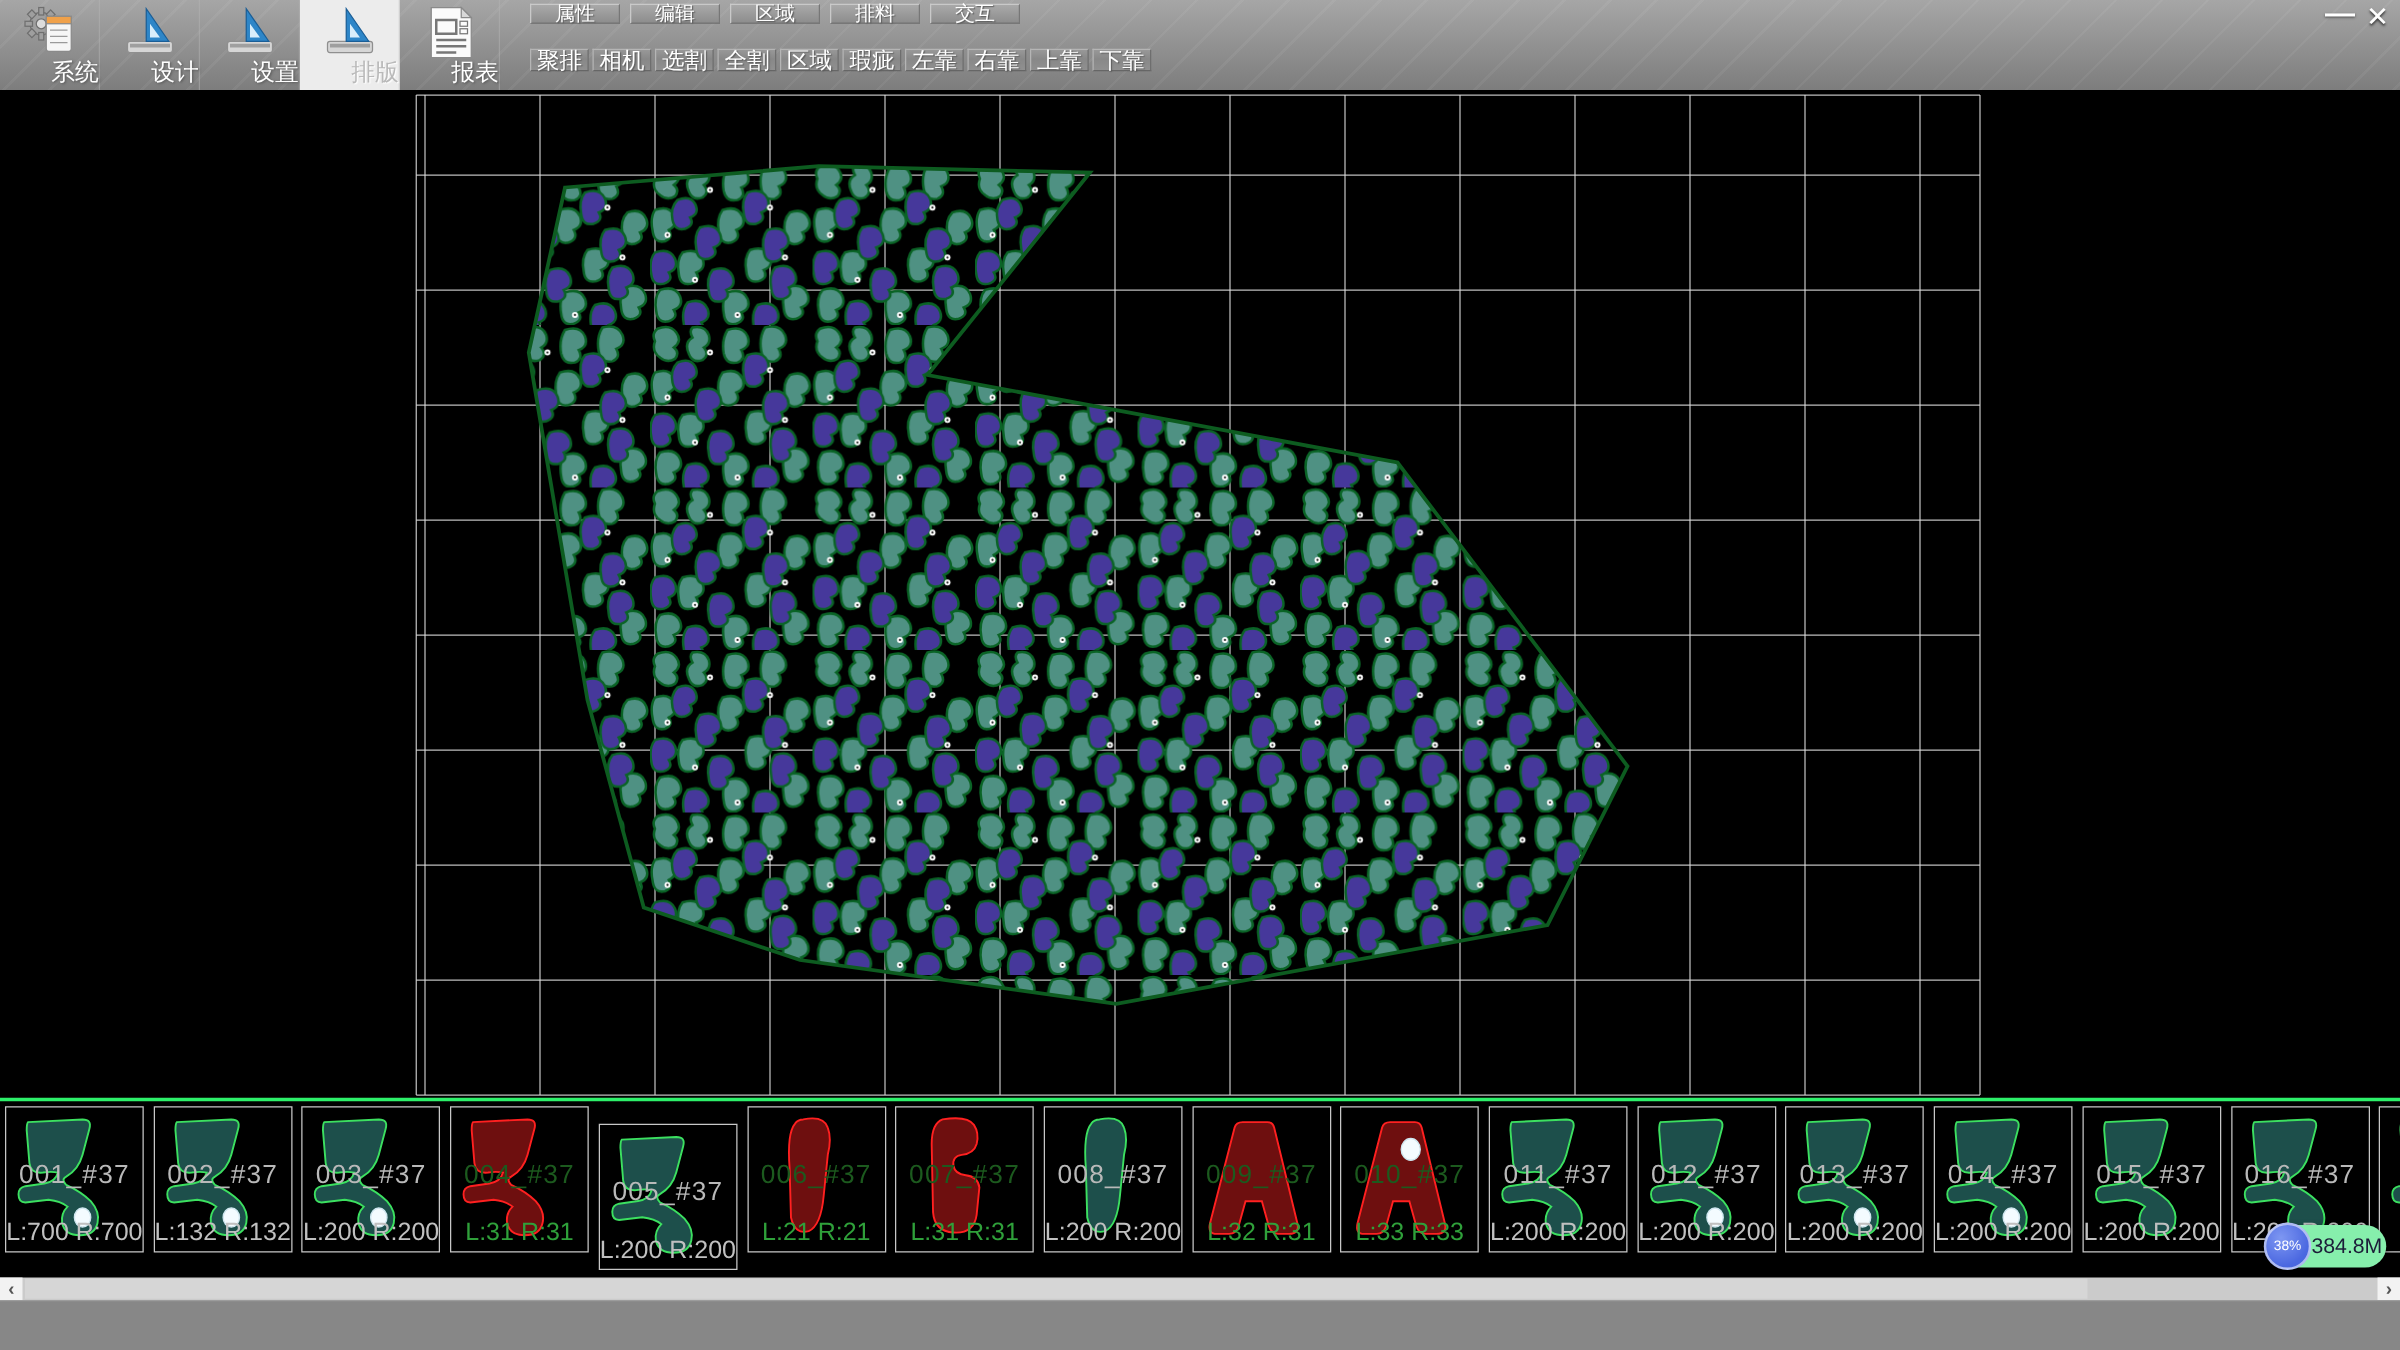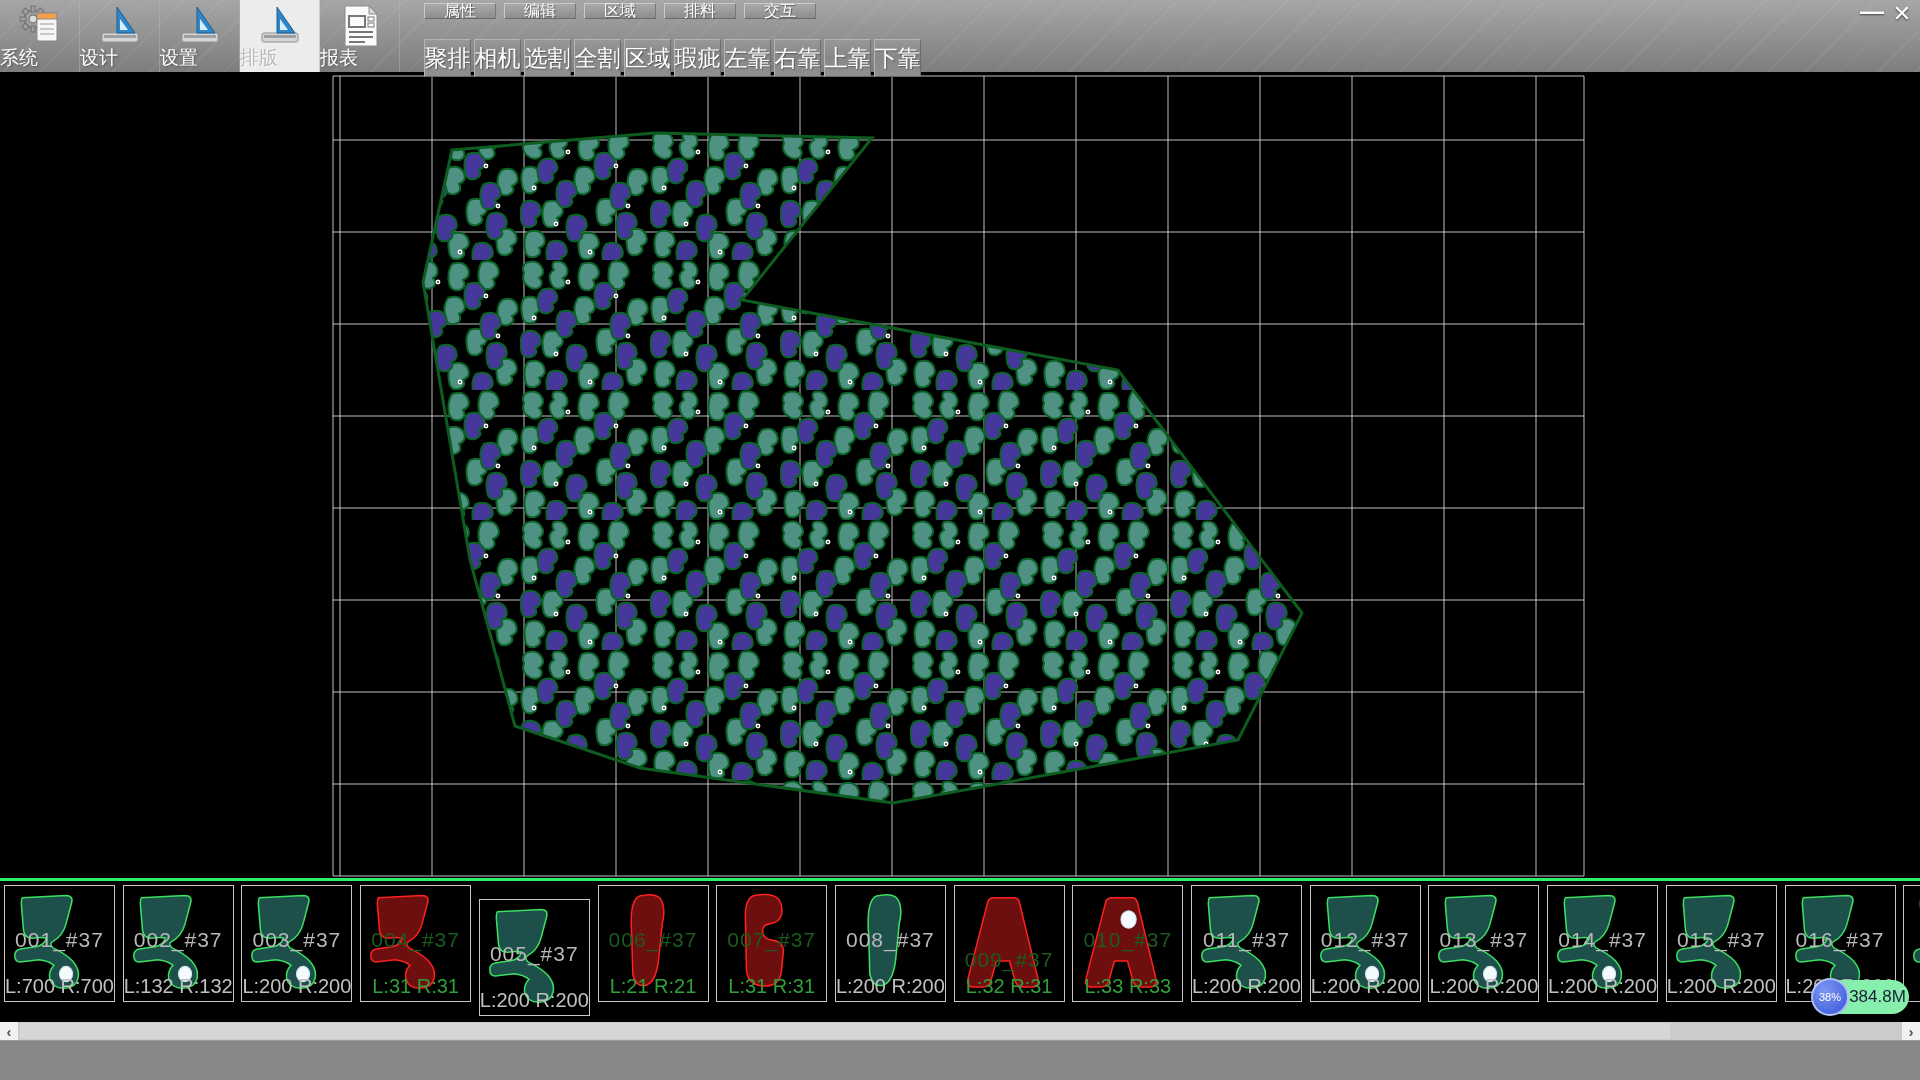--- a/index.html
+++ b/index.html
@@ -7,32 +7,32 @@
   #screen{position:relative;width:1920px;height:1080px;overflow:hidden;background:#000;}
 
   
   #toolbar{position:absolute;left:0;top:0;width:1920px;height:72px;
     background:linear-gradient(#a6a6a6,#7d7d7d);}
   #toolbar::after{content:"";position:absolute;inset:0;pointer-events:none;
     background:repeating-linear-gradient(135deg,rgba(255,255,255,.05) 0 2px,transparent 2px 26px);}
   .app-btn{position:absolute;top:0;width:80px;height:72px;border-right:1px solid rgba(180,180,180,.5);cursor:pointer;z-index:3;}
   .app-btn.selected{background:#ececec;}
   .app-btn .ico{position:absolute;left:50%;top:3px;transform:translateX(-50%);}
-  .app-btn .lbl{position:absolute;left:0;right:0;bottom:1px;text-align:left;font-size:19px;color:#fff;
+  .app-btn .lbl{position:absolute;left:0;right:0;bottom:1px;text-align:right;font-size:19px;color:#fff;
     text-shadow:1px 1px 2px #555;}
   .app-btn.selected .lbl{color:#b9b9b9;text-shadow:1px 1px 1px #fff;}
 
   .menu-row{position:absolute;left:424px;top:3px;display:flex;gap:8px;z-index:3;}
   .menu-btn{width:72px;height:16px;display:flex;align-items:center;justify-content:center;
     background:linear-gradient(#a9a9a9,#8d8d8d);border:1px solid #c9c9c9;border-bottom-color:#6c6c6c;border-right-color:#777;
     color:#fff;font-size:16px;text-shadow:1px 1px 1px #5a5a5a;cursor:pointer;text-align:right;}
   .tool-row{position:absolute;left:424px;top:39px;display:flex;gap:3px;z-index:3;}
-  .tool-btn{width:47px;height:38px;display:flex;align-items:center;justify-content:center;
+  .tool-btn{width:47px;height:18px;display:flex;align-items:center;justify-content:center;
     background:linear-gradient(#989898,#888 45%,#909090);border:1px solid #b5b5b5;border-bottom-color:#666;border-right-color:#6e6e6e;
-    color:#fff;font-size:23px;text-shadow:1px 1px 1px #5a5a5a;cursor:pointer;white-space:nowrap;}
+    color:#fff;font-size:18px;text-shadow:1px 1px 1px #5a5a5a;cursor:pointer;white-space:nowrap;}
 
   #win-min{position:absolute;left:1856px;top:4px;width:32px;height:22px;color:#fff;font-size:24px;font-weight:bold;
     line-height:14px;text-align:center;text-shadow:0 1px 2px #444;cursor:pointer;z-index:4;}
   #win-close{position:absolute;left:1888px;top:2px;width:28px;height:24px;color:#fff;font-size:22px;font-weight:bold;
     line-height:24px;text-align:center;text-shadow:0 1px 2px #333;cursor:pointer;z-index:4;}
 
   
   #canvas{position:absolute;left:0;top:72px;width:1920px;height:806px;background:#000;}
 
   
@@ -297,21 +297,21 @@
         <svg viewBox="0 0 100 100">
           <path d="M40,6 Q55,3 58,12 Q61,20 58,32 L55,62 Q53,84 44,88 Q34,91 31,78 L30,42 Q28,16 34,9 Q36,6 40,6 Z" fill="#1d4f4b" stroke="#3ce060" stroke-width="1.4"></path>
         </svg>
         <div class="cell-label" style="color: rgb(185, 185, 185);">008_#37</div>
         <div class="cell-metrics" style="color: rgb(192, 192, 192);">L:200 R:200</div>
       </div>
       <div class="cell" style="left: 953.6px;">
         <svg viewBox="0 0 100 100">
           <path d="M36,8 L54,8 Q58,8 59,12 L76,82 Q78,90 70,90 L62,90 Q57,90 55,84 L50,66 L38,66 L33,84 Q31,90 26,90 L17,90 Q10,90 12,82 L30,12 Q31,8 36,8 Z" fill="#6e0f0f" stroke="#ff2020" stroke-width="1.4"></path>
         </svg>
-        <div class="cell-label" style="color: rgb(28, 90, 30); margin-top: 20px;">009_#37</div>
+        <div class="cell-label" style="color: rgb(28, 90, 30);">009_#37</div>
         <div class="cell-metrics" style="color: rgb(47, 160, 58);">L:32 R:31</div>
       </div>
       <div class="cell" style="left: 1072.3px;">
         <svg viewBox="0 0 100 100">
           <path d="M36,8 L54,8 Q58,8 59,12 L76,82 Q78,90 70,90 L62,90 Q57,90 55,84 L50,66 L38,66 L33,84 Q31,90 26,90 L17,90 Q10,90 12,82 L30,12 Q31,8 36,8 Z" fill="#6e0f0f" stroke="#ff2020" stroke-width="1.4"></path>
           <ellipse cx="51" cy="28" rx="7" ry="8" fill="#f4fbff" stroke="#cfe6ef" stroke-width="1"></ellipse>
         </svg>
         <div class="cell-label" style="color: rgb(28, 90, 30);">010_#37</div>
         <div class="cell-metrics" style="color: rgb(47, 160, 58);">L:33 R:33</div>
       </div>

